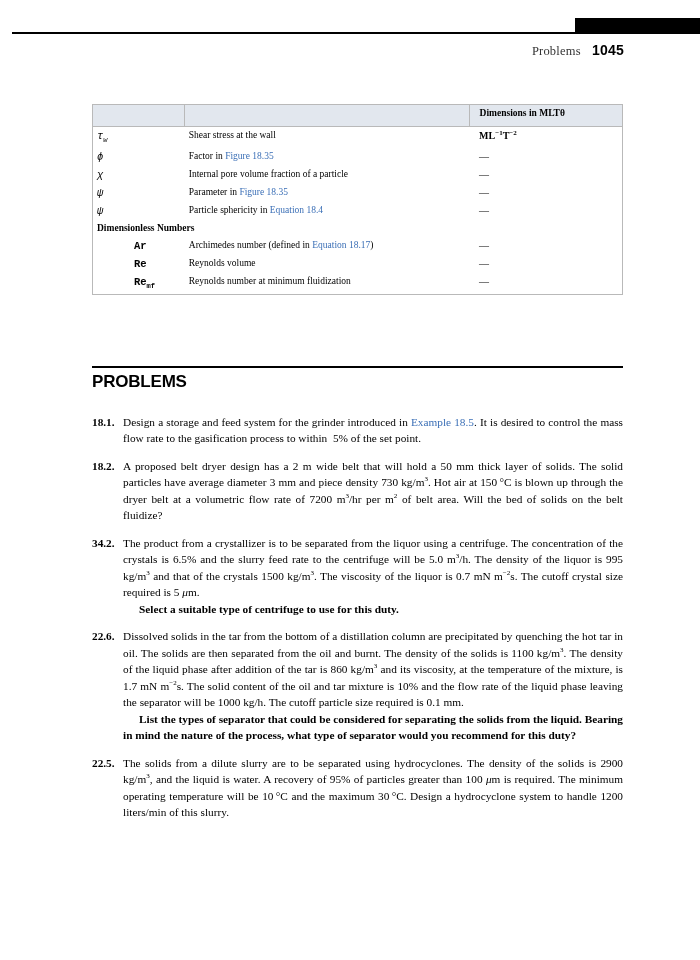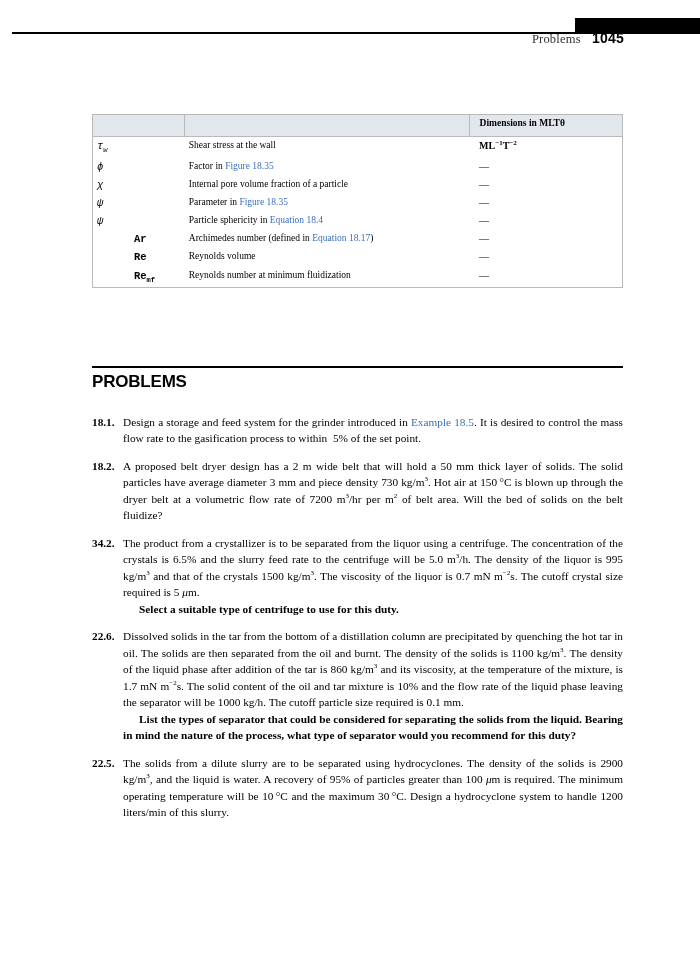--- a/index.html
+++ b/index.html
@@ -35,38 +35,38 @@
     left: 12px;
     top: 32px;
     width: 688px;
     height: 2px;
     background: #000000;
   }
   
   .running-head {
     position: absolute;
     right: 76px;
-    top: 30px;
+    top: 42px;
     font-size: 12.5px;
     color: #333333;
     letter-spacing: 0.2px;
     text-align: right;
   }
   .running-head .pagenum {
     font-weight: bold;
     font-size: 14px;
     color: #000000;
     margin-left: 8px;
     font-family: "Liberation Sans", sans-serif;
   }
   
   .table-wrap {
     position: absolute;
     left: 92px;
-    top: 114px;
+    top: 104px;
     width: 460px;
   }
   table.nomenclature {
     border-collapse: collapse;
     width: 531px;
     font-size: 9.5px;
     border: 1px solid #b9b9b9;
   }
   table.nomenclature td {
     padding: 2px 4px;
@@ -214,20 +214,23 @@
         <td class="col-desc"><span>Parameter in </span><span class="link">Figure 18.35</span></td>
         <td class="col-dim dash">—</td>
       </tr>
 
       <tr>
         <td class="col-sym sym">ψ</td>
         <td class="col-desc"><span>Particle sphericity in </span><span class="link">Equation 18.4</span></td>
         <td class="col-dim dash">—</td>
       </tr>
 
+      <tr class="group-title">
+        <td colspan="3">Dimensionless Numbers</td>
+      </tr>
 
       <tr>
         <td class="col-sym sym bold">Ar</td>
         <td class="col-desc"><span>Archimedes number (defined in </span><span class="link">Equation 18.17</span><span>)</span></td>
         <td class="col-dim dash">—</td>
       </tr>
 
       <tr>
         <td class="col-sym sym bold">Re</td>
         <td class="col-desc">Reynolds volume</td>

